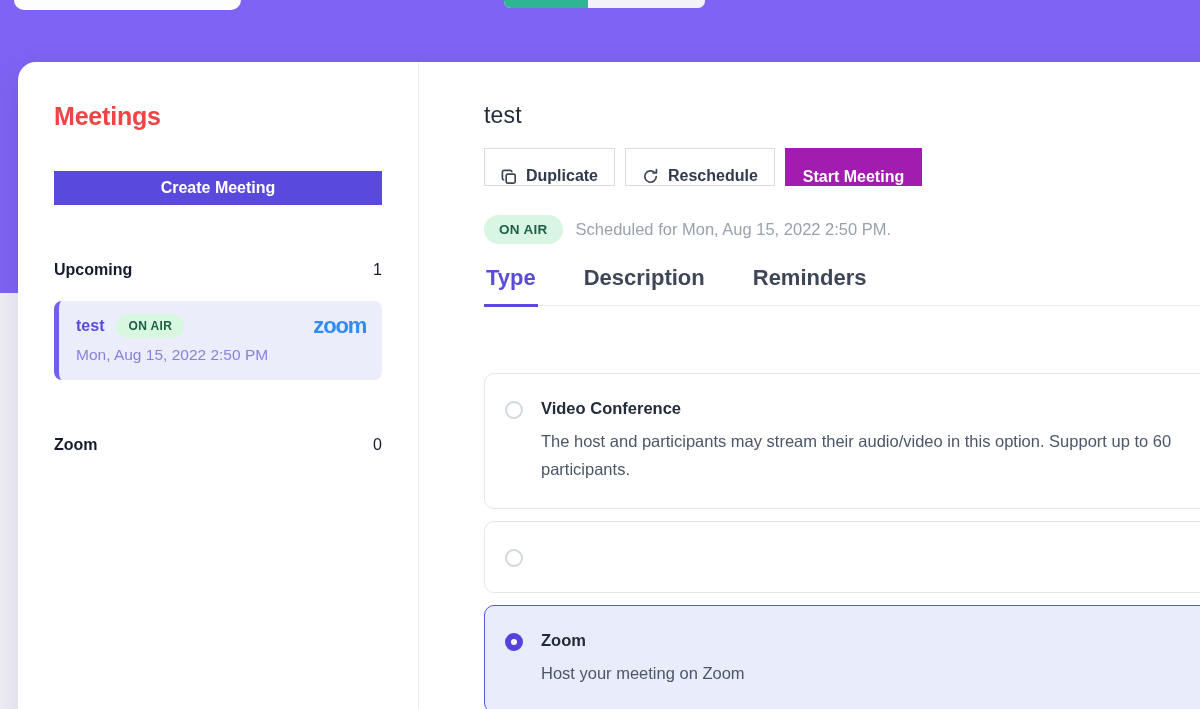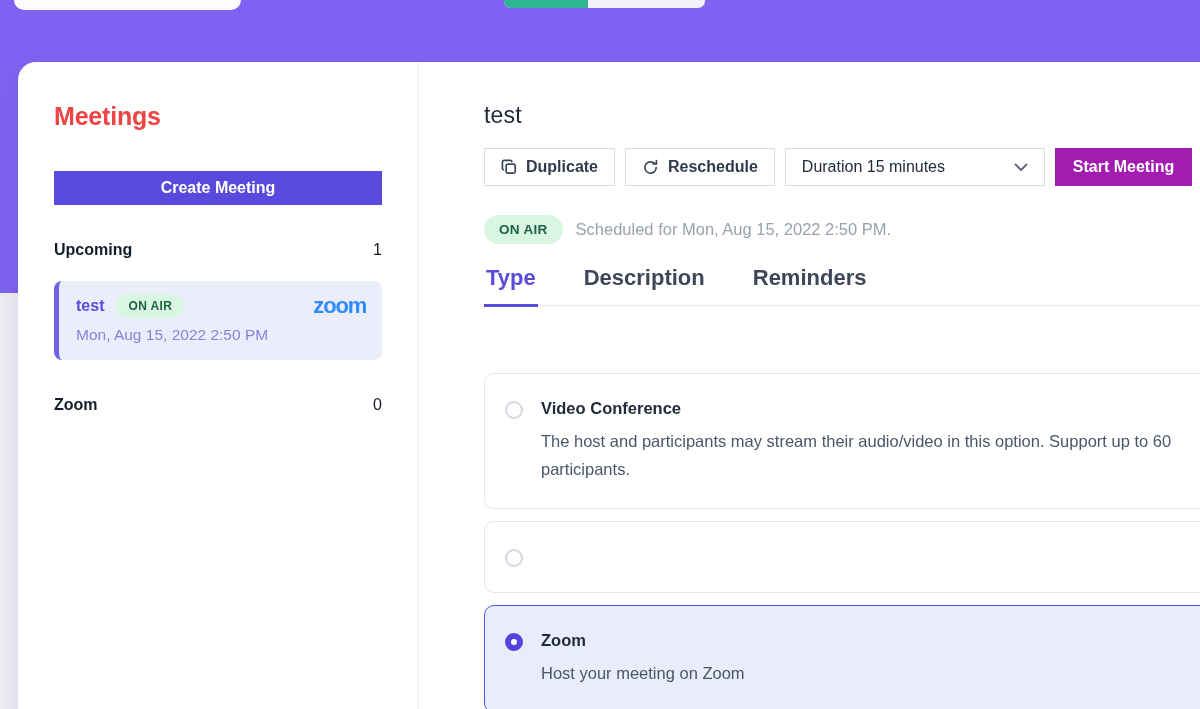--- a/index.html
+++ b/index.html
@@ -16,39 +16,39 @@
     background:#fff; border-radius:18px 18px 0 0; display:flex;
     box-shadow:0 12px 34px rgba(58,42,150,0.14); }
 
   
   .sidebar { width:400px; flex-shrink:0; padding:36px 36px 0; }
   .vdivider { width:1px; background:#ededf2; }
   .meetings-title { font-size:25px; font-weight:700; color:#ef4444; letter-spacing:-0.2px; margin-top:4px; }
   .create-btn { margin-top:40px; width:100%; height:34px; border:none; border-radius:0;
     background:#5a49dd; color:#fff; font-size:16px; font-weight:700; cursor:pointer;
     font-family:"Liberation Sans", sans-serif; }
-  .section-row { display:flex; justify-content:space-between; margin-top:36px;
+  .section-row { display:flex; justify-content:space-between; margin-top:56px;
     font-size:16px; font-weight:600; color:#141c2b; }
   .section-row .count { font-weight:500; }
   .meeting-item { margin-top:22px; background:#ecedfb; border-radius:8px;
     border-left:5px solid #7161e8; padding:13px 16px 13px 17px; height:79px; cursor:pointer; }
   .mi-row1 { display:flex; align-items:center; gap:12px; }
   .mi-name { font-size:16px; font-weight:700; color:#5b4bdb; }
   .mi-badge { background:#d8f7e1; color:#1d5f45; font-size:12px; font-weight:700;
     letter-spacing:0.4px; padding:5px 12px; border-radius:13px; }
   .mi-logo { margin-left:auto; font-size:22px; font-weight:700; color:#2f8cff;
     letter-spacing:-1.2px; line-height:1; }
   .mi-date { margin-top:8px; font-size:15.5px; color:#8b7fdd; }
 
   
   .main { flex:1; padding:40px 0 0 65px; }
   .page-title { font-size:23px; font-weight:500; color:#222b3a; letter-spacing:0.2px; }
   .toolbar { display:flex; align-items:center; gap:10px; margin-top:19px; }
   .btn { height:38px; border:1px solid #d8dce2; border-radius:0; background:#fff;
-    display:flex; align-items:center; gap:9px; padding:0 16px; font-size:16px;
+    display:flex; align-items:flex-end; gap:9px; padding:0 16px; font-size:16px;
     font-weight:600; color:#2f3b4d; cursor:pointer; font-family:"Liberation Sans", sans-serif; }
   .btn svg { flex-shrink:0; }
   .duration-select { width:260px; justify-content:space-between; font-weight:500; color:#222b3a; }
   .btn-primary { background:#a21caf; border:none; color:#fff; padding:0 18px; font-weight:600; }
   .status-row { margin-top:29px; display:flex; align-items:center; gap:13px; }
   .onair-badge { background:#d9f6e3; color:#1e6147; font-size:13.5px; font-weight:700;
     letter-spacing:0.3px; padding:7px 15px; border-radius:15px; }
   .sched-text { font-size:16.5px; color:#99a1ad; }
   .tabs { display:flex; gap:44px; margin-top:21px; width:762px; border-bottom:1px solid #e8eaef; }
   .tab { font-size:22px; font-weight:600; color:#3d4757; padding:0 2px 13px;
@@ -116,26 +116,20 @@
       </button>
 
       <button class="btn">
         <svg width="17" height="17" viewBox="0 0 17 17" fill="none" stroke="#3d4757" stroke-width="1.7" stroke-linecap="round" stroke-linejoin="round">
           <path d="M14.2 8.5a5.7 5.7 0 1 1-1.7-4.05"></path>
           <polyline points="14.4,1.6 14.4,4.9 11.1,4.9"></polyline>
         </svg>
         <span>Reschedule</span>
       </button>
 
-      <div class="btn duration-select">
-        <span>Duration 15 minutes</span>
-        <svg width="14" height="9" viewBox="0 0 14 9" fill="none" stroke="#5a6575" stroke-width="1.8" stroke-linecap="round" stroke-linejoin="round">
-          <polyline points="1.5,1.5 7,7 12.5,1.5"></polyline>
-        </svg>
-      </div>
 
       <button class="btn btn-primary">
         <span>Start Meeting</span>
       </button>
 
     </div>
 
     <div class="status-row">
       <span class="onair-badge">ON AIR</span>
       <span class="sched-text">Scheduled for Mon, Aug 15, 2022 2:50 PM.</span>

